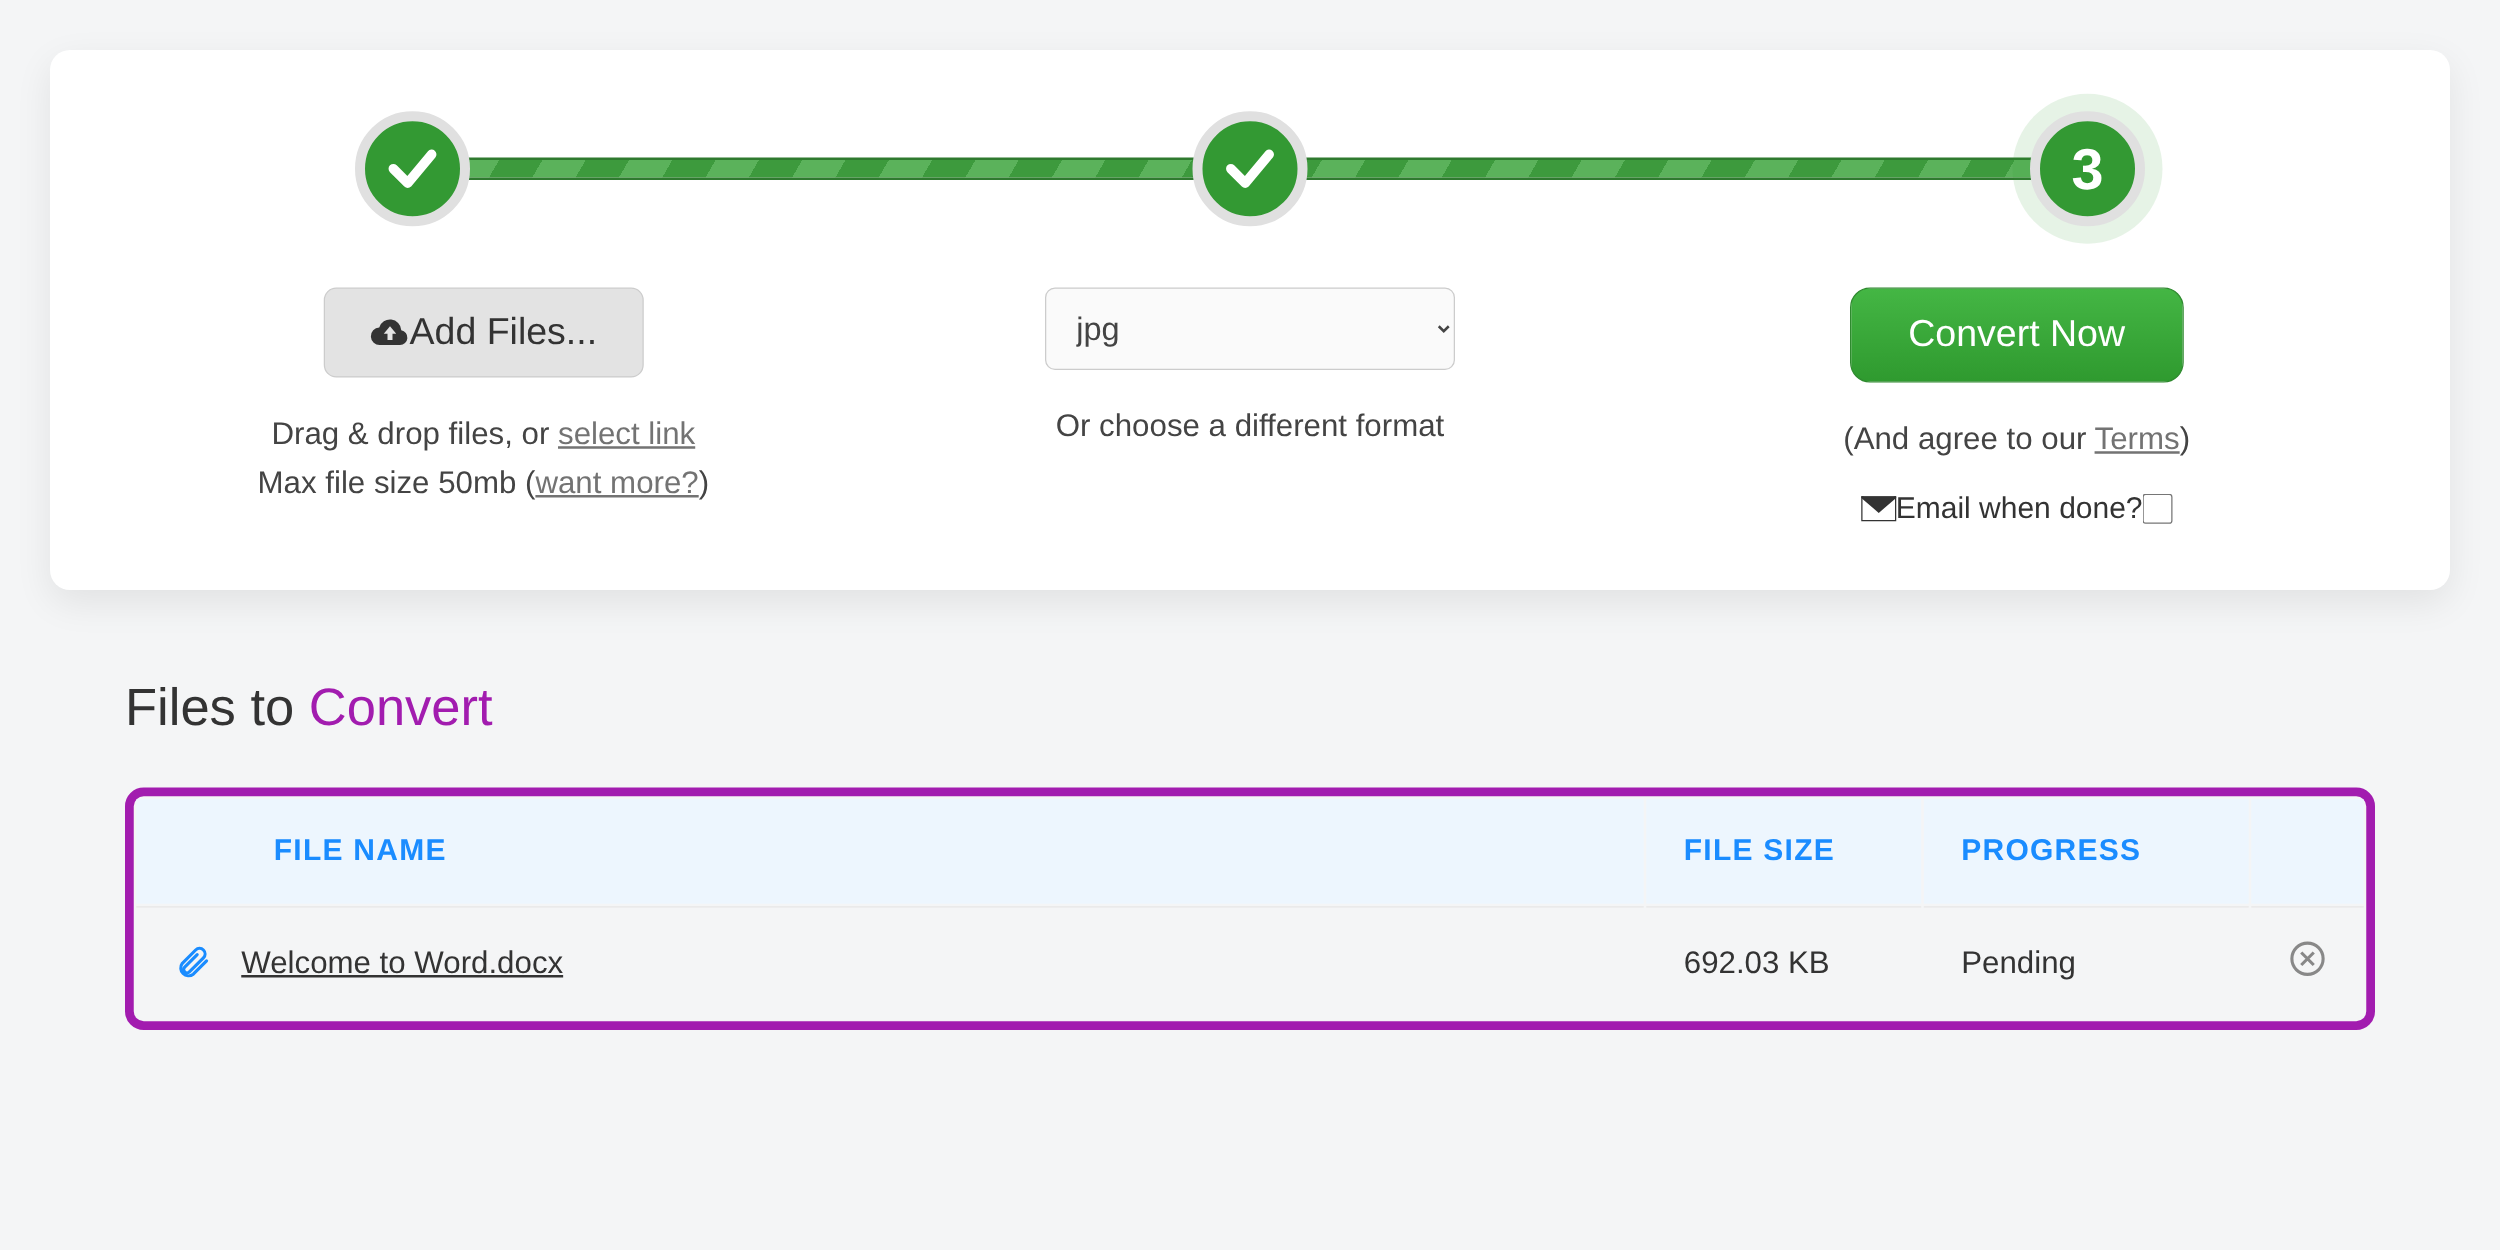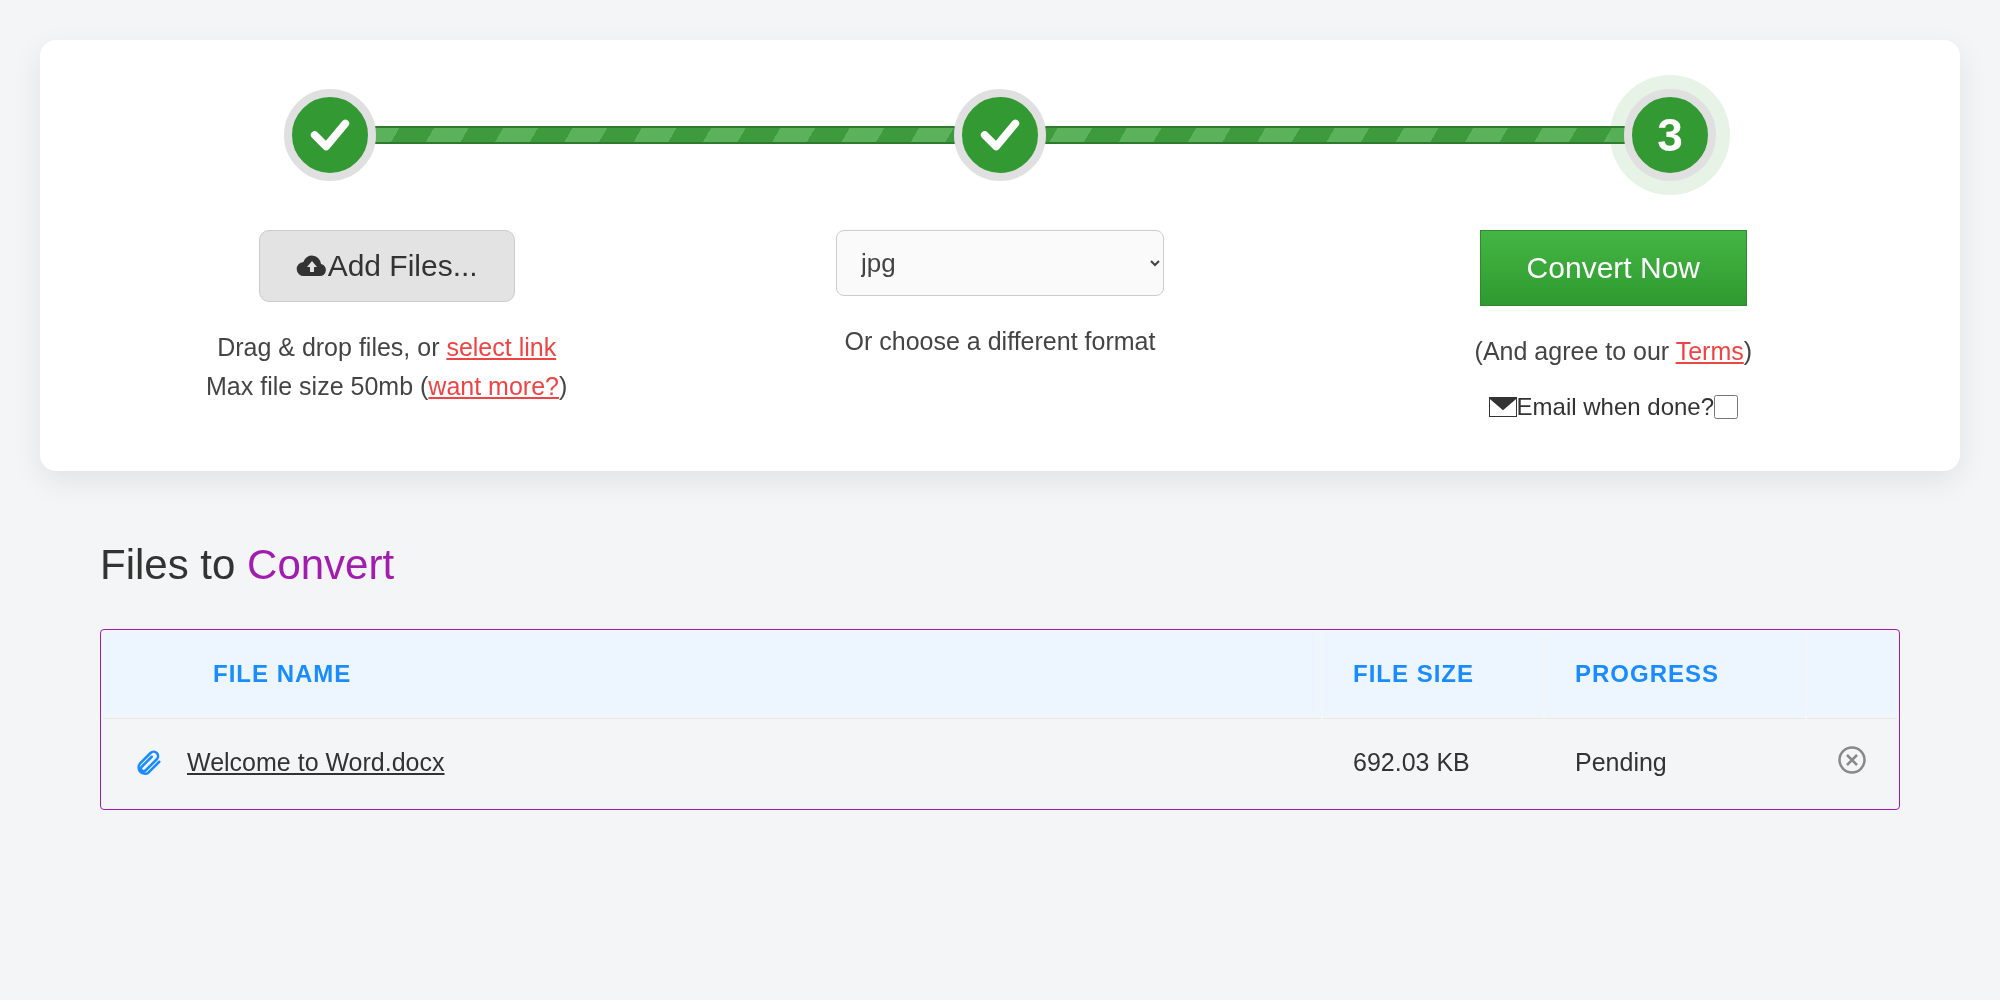--- a/index.html
+++ b/index.html
@@ -95,33 +95,33 @@
     color: #444;
     cursor: pointer;
   }
 
   .btn-convert {
     display: inline-block;
     background: #3aa63a;
     background: linear-gradient(#44b644,#2f9a2f);
     color: #fff;
     border: 1px solid #2f8a2f;
-    border-radius: 0;
+    border-radius: 16px;
     padding: 20px 46px;
     font-size: 30px;
     cursor: pointer;
   }
 
   .help {
     margin-top: 26px;
     font-size: 25px;
     color: #444;
     line-height: 1.55;
   }
-  .help a { color: #ef4444; text-decoration: underline; cursor: pointer; }
+  .help a { color: #737373; text-decoration: underline; cursor: pointer; }
 
   .email-row {
     margin-top: 22px;
     font-size: 24px;
     color: #333;
     display: inline-flex;
     align-items: center;
   }
   .email-row input[type=checkbox]{
     width: 24px; height: 24px; cursor: pointer;
@@ -135,22 +135,22 @@
   .files-heading {
     font-size: 42px;
     font-weight: 500;
     color: #333;
     margin-bottom: 40px;
   }
   .files-heading .accent { color: #a21caf; }
 
   .file-table {
     width: 100%;
-    border: 1px solid #a21caf;
-    border-radius: 4px;
+    border: 7px solid #a21caf;
+    border-radius: 15px;
     overflow: hidden;
     font-size: 25px;
     margin-top: 24px;
   }
   .file-table thead {
     background: #edf6fe;
   }
   .file-table th {
     text-align: left;
     color: #1a8cff;

